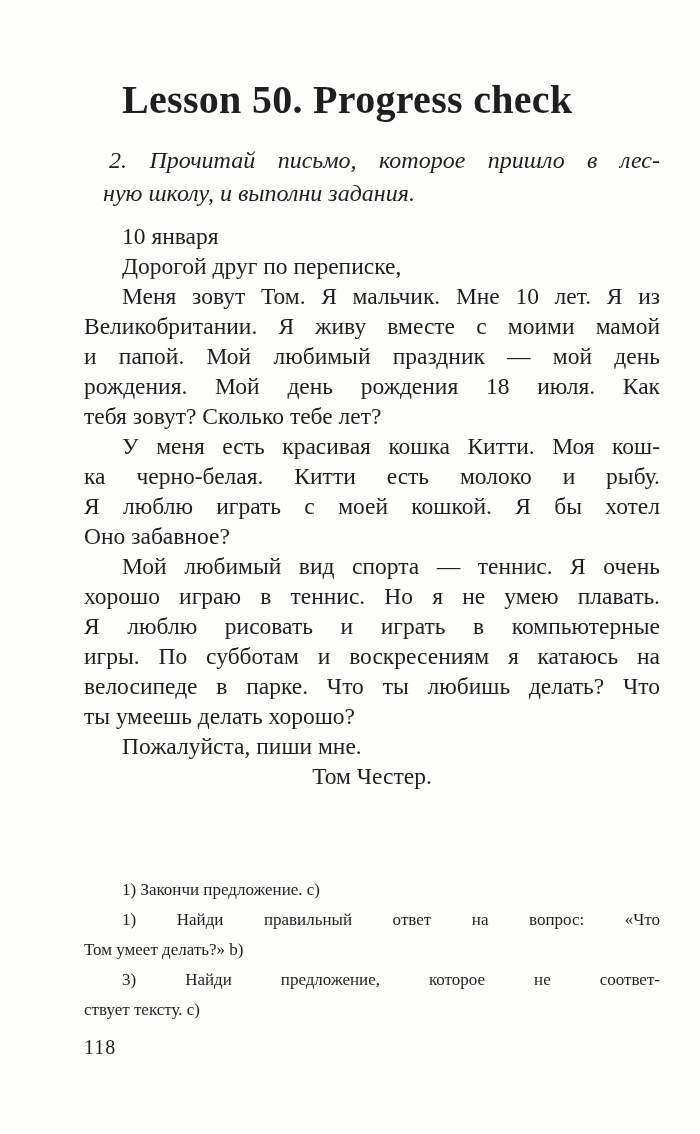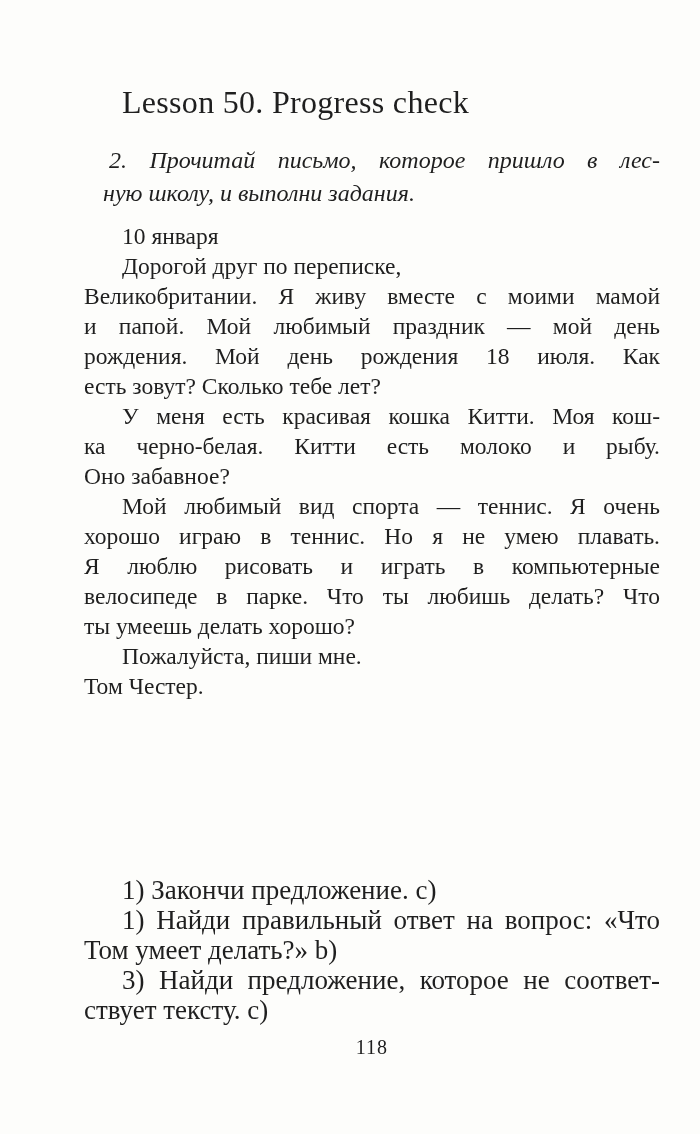--- a/index.html
+++ b/index.html
@@ -14,25 +14,24 @@
     background: #fdfdfb;
     overflow: hidden;
     font-family: "Liberation Serif", "DejaVu Serif", serif;
     color: #1f1f1f;
   }
   .title {
     position: absolute;
     left: 122px;
     top: 76px;
     width: 540px;
-    font-size: 32px;
-    font-weight: 400;
+    font-size: 40px;
+    font-weight: 700;
     letter-spacing: 0.3px;
     white-space: nowrap;
-    margin-top: 8px;
   }
   .instruction {
     position: absolute;
     left: 103px;
     top: 144px;
     width: 557px;
     font-style: italic;
     font-size: 24px;
     line-height: 33px;
   }
@@ -42,65 +41,68 @@
     top: 221px;
     width: 576px;
     font-size: 23.5px;
     line-height: 30px;
   }
   .exercises {
     position: absolute;
     left: 84px;
     top: 875px;
     width: 576px;
-    font-size: 27px;
+    font-size: 17px;
     line-height: 30px;
     font-family: Liberation Serif, serif;
   }
   .pagenum {
     position: absolute;
     left: 84px;
     top: 1036px;
     width: 576px;
-    text-align: center;
+    text-align: left;
     font-size: 20px;
     letter-spacing: 1px;
   }
   .line { min-height: 30px; }
   .instruction .line { min-height: 33px; }
   .indent { padding-left: 38px; }
   .indent-sm { padding-left: 6px; }
   .j { text-align: justify; text-align-last: justify; }
-  .right { text-align: left; }
+  .right { text-align: center; }
 </style>
 </head>
 <body>
 
 <div class="page">
 
   <div class="title">Lesson 50. Progress check</div>
 
   <div class="instruction">
     <div class="line indent-sm j">2. Прочитай письмо, которое пришло в лес-</div>
     <div class="line">ную школу, и выполни задания.</div>
   </div>
 
   <div class="letter">
     <div class="line indent">10 января</div>
     <div class="line indent">Дорогой друг по переписке,</div>
+    <div class="line indent j">Меня зовут Том. Я мальчик. Мне 10 лет. Я из</div>
     <div class="line j">Великобритании. Я живу вместе с моими мамой</div>
     <div class="line j">и папой. Мой любимый праздник — мой день</div>
     <div class="line j">рождения. Мой день рождения 18 июля. Как</div>
-    <div class="line">есть зовут? Сколько тебе лет?</div>
+    <div class="line">тебя зовут? Сколько тебе лет?</div>
     <div class="line indent j">У меня есть красивая кошка Китти. Моя кош-</div>
     <div class="line j">ка черно-белая. Китти есть молоко и рыбу.</div>
+    <div class="line j">Я люблю играть с моей кошкой. Я бы хотел</div>
     <div class="line">Оно забавное?</div>
     <div class="line indent j">Мой любимый вид спорта — теннис. Я очень</div>
     <div class="line j">хорошо играю в теннис. Но я не умею плавать.</div>
     <div class="line j">Я люблю рисовать и играть в компьютерные</div>
+    <div class="line j">игры. По субботам и воскресениям я катаюсь на</div>
     <div class="line j">велосипеде в парке. Что ты любишь делать? Что</div>
     <div class="line">ты умеешь делать хорошо?</div>
     <div class="line indent">Пожалуйста, пиши мне.</div>
     <div class="line right">Том Честер.</div>
   </div>
 
   <div class="exercises">
     <div class="line indent">1) Закончи предложение. c)</div>
     <div class="line indent j">1) Найди правильный ответ на вопрос: «Что</div>
     <div class="line">Том умеет делать?» b)</div>

